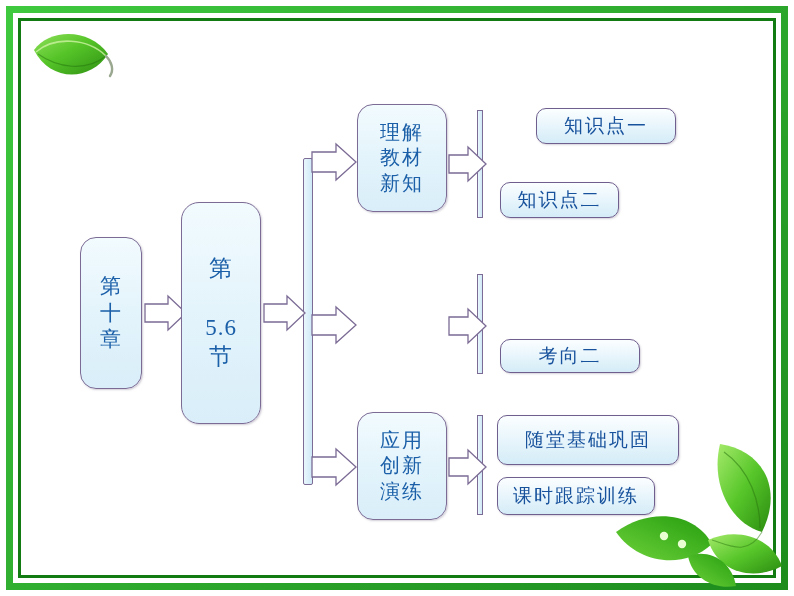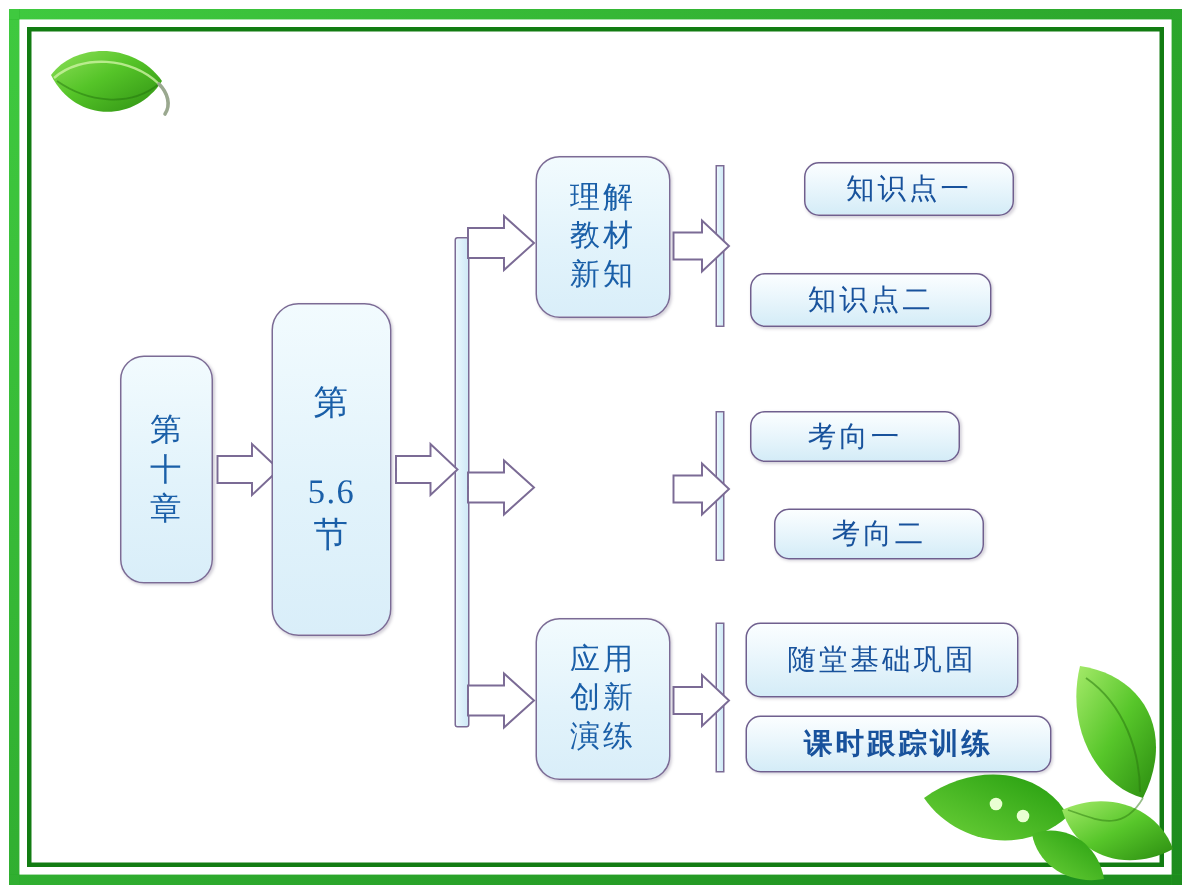--- a/index.html
+++ b/index.html
@@ -110,25 +110,25 @@
     border-radius: 10px;
     background: linear-gradient(180deg,#fbfeff 0%, #eaf6fc 45%, #d4ecf7 100%);
     color: #18529c;
     display:flex; align-items:center; justify-content:center;
     font-size: 19px;
     letter-spacing: 2px;
     box-shadow: 1px 1px 2px rgba(90,80,110,.25);
     position:absolute;
   }
   .lb-a1 { left:500px; top:108px; width:140px; height:36px;margin-left:36px; }
-  .lb-a2 { left:500px; top:182px; width:161px; height:36px; }
+  .lb-a2 { left:500px; top:182px; width:119px; height:36px; }
   .lb-b1 { left:500px; top:274px; width:140px; height:34px; }
-  .lb-b2 { left:500px; top:339px; width:140px; height:34px;margin-left:16px; }
+  .lb-b2 { left:500px; top:339px; width:140px; height:34px; }
   .lb-c1 { left:497px; top:415px; width:182px; height:50px; }
-  .lb-c2 { left:497px; top:477px; width:204px; height:38px;font-weight:bold; }
+  .lb-c2 { left:497px; top:477px; width:158px; height:38px; }
 
   
   .spine {
     position:absolute;
     box-sizing:border-box;
     border:1.2px solid #7b6b95;
     background: linear-gradient(90deg,#eaf7fc 0%, #dcf0fa 50%, #cfe9f6 100%);
   }
   .spine-main { left:303px; top:158px; width:10px; height:327px; border-radius:2px; }
   .spine-a { left:477px; top:110px; width:6px; height:108px; }
@@ -232,23 +232,20 @@
 演练</span>
   </div>
 
   <div class="leafbox lb-a1">
     <span>知识点一</span>
   </div>
   <div class="leafbox lb-a2">
     <span>知识点二</span>
   </div>
 
-  <div class="leafbox lb-b1">
-    <span>考向一</span>
-  </div>
   <div class="leafbox lb-b2">
     <span>考向二</span>
   </div>
 
   <div class="leafbox lb-c1">
     <span>随堂基础巩固</span>
   </div>
   <div class="leafbox lb-c2">
     <span>课时跟踪训练</span>
   </div>

